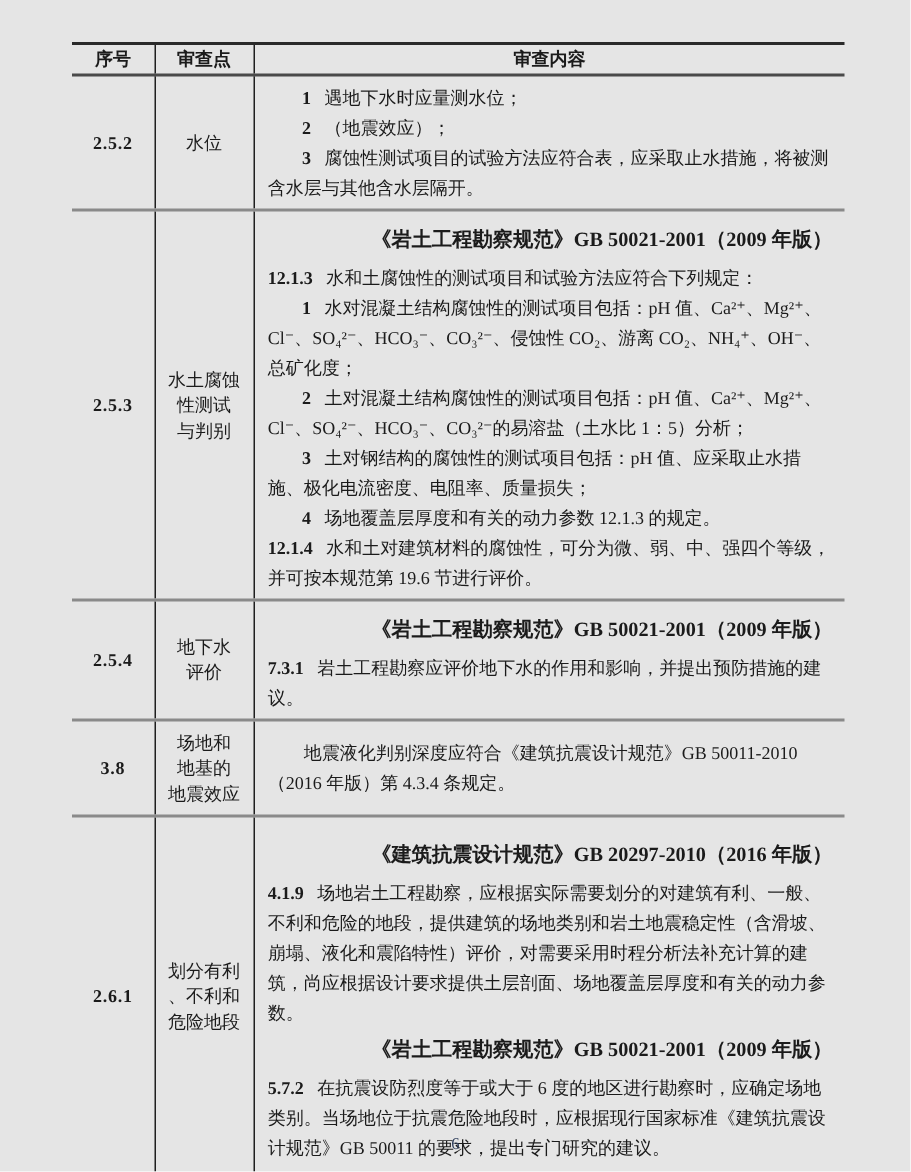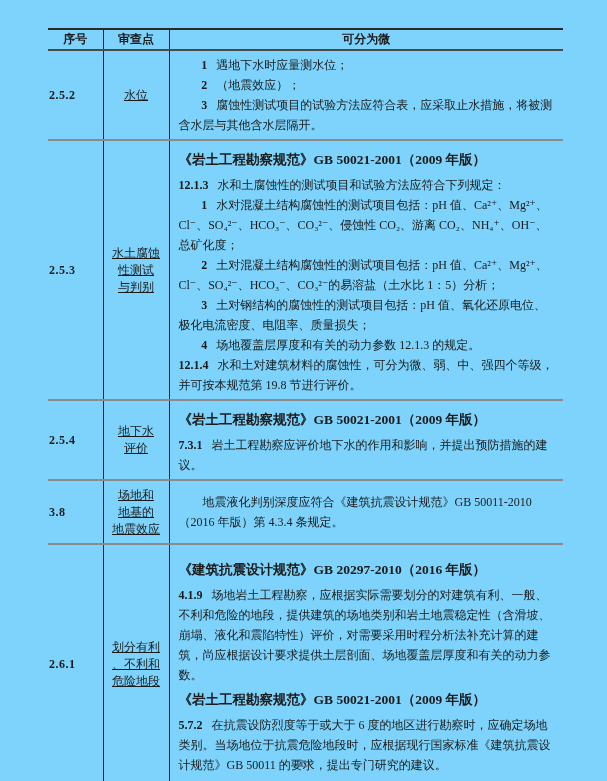--- a/index.html
+++ b/index.html
@@ -4,21 +4,21 @@
 <style>
   html, body {
     margin: 0;
     padding: 0;
     background: #ffffff;
   }
   .page {
     position: relative;
     width: 607px;
     height: 781px;
-    background: #7dd3fc;
+    background: #e5e5e5;
     font-family: "Liberation Serif", "DejaVu Serif", serif;
     color: #1b1b1b;
     overflow: hidden;
   }
   table.doc-table {
     position: absolute;
     left: 48px;
     top: 28px;
     width: 515px;
     border-collapse: collapse;
@@ -46,47 +46,46 @@
   tbody tr:last-child {
     border-bottom: 3px solid #8a8a8a;
   }
   td.v-line {
     border-right: 1px solid #1f1f1f;
   }
   td {
     vertical-align: middle;
   }
   td.c-id {
-    text-align: left;
+    text-align: center;
     font-weight: bold;
     font-size: 12px;
     letter-spacing: 0.5px;
   }
   td.c-point {
     text-align: center;
     white-space: pre-line;
     font-size: 12px;
     line-height: 17px;
     padding: 2px 1px;
-    text-decoration: underline;
   }
   td.c-content {
     padding: 4px 8px 4px 9px;
     line-height: 20px;
     margin-top: 36px;
   }
   .h-r0 { height: 85px; }
   .h-r1 { height: 240px; }
   .h-r2 { height: 56px; }
   .h-r3 { height: 64px; }
   .h-r4 { height: 242px; }
 
   .blk { margin: 0; }
   .blk-heading {
-    text-align: left;
+    text-align: right;
     font-weight: bold;
     font-size: 13.5px;
     margin: 5px 0 5px 0;
   }
   .num {
     font-weight: bold;
     padding-right: 9px;
   }
   .blk-item { text-indent: 1.9em; }
   .blk-clause { text-indent: 0; }
@@ -110,21 +109,21 @@
   <table class="doc-table">
     <colgroup>
       <col class="c1">
         <col class="c2">
         <col class="c3">
     </colgroup>
     <thead>
       <tr>
         <td class="v-line">序号</td>
         <td class="v-line">审查点</td>
-        <td>可分为微</td>
+        <td>审查内容</td>
       </tr>
     </thead>
     <tbody>
 
       <tr class="h-r0">
         <td class="c-id v-line">2.5.2</td>
         <td class="c-point v-line">水位</td>
         <td class="c-content">
           <p class="blk blk-item"><span class="num">1</span><span>遇地下水时应量测水位；</span></p>
           <p class="blk blk-item"><span class="num">2</span><span>（地震效应）；</span></p>
@@ -135,23 +134,23 @@
       <tr class="h-r1">
         <td class="c-id v-line">2.5.3</td>
         <td class="c-point v-line">水土腐蚀
 性测试
 与判别</td>
         <td class="c-content">
           <p class="blk blk-heading">《岩土工程勘察规范》GB 50021-2001（2009 年版）</p>
           <p class="blk blk-clause"><span class="num">12.1.3</span><span>水和土腐蚀性的测试项目和试验方法应符合下列规定：</span></p>
           <p class="blk blk-item"><span class="num">1</span><span>水对混凝土结构腐蚀性的测试项目包括：pH 值、Ca²⁺、Mg²⁺、Cl⁻、SO₄²⁻、HCO₃⁻、CO₃²⁻、侵蚀性 CO₂、游离 CO₂、NH₄⁺、OH⁻、总矿化度；</span></p>
           <p class="blk blk-item"><span class="num">2</span><span>土对混凝土结构腐蚀性的测试项目包括：pH 值、Ca²⁺、Mg²⁺、Cl⁻、SO₄²⁻、HCO₃⁻、CO₃²⁻的易溶盐（土水比 1：5）分析；</span></p>
-          <p class="blk blk-item"><span class="num">3</span><span>土对钢结构的腐蚀性的测试项目包括：pH 值、氧化还原电位、极化电流密度、电阻率、质量损失；</span></p>
+          <p class="blk blk-item"><span class="num">3</span><span>土对钢结构的腐蚀性的测试项目包括：pH 值、应采取止水措施、极化电流密度、电阻率、质量损失；</span></p>
           <p class="blk blk-item"><span class="num">4</span><span>场地覆盖层厚度和有关的动力参数 12.1.3 的规定。</span></p>
-          <p class="blk blk-clause"><span class="num">12.1.4</span><span>水和土对建筑材料的腐蚀性，可分为微、弱、中、强四个等级，并可按本规范第 19.8 节进行评价。</span></p>
+          <p class="blk blk-clause"><span class="num">12.1.4</span><span>水和土对建筑材料的腐蚀性，可分为微、弱、中、强四个等级，并可按本规范第 19.6 节进行评价。</span></p>
         </td>
       </tr>
 
       <tr class="h-r2">
         <td class="c-id v-line">2.5.4</td>
         <td class="c-point v-line">地下水
 评价</td>
         <td class="c-content">
           <p class="blk blk-heading">《岩土工程勘察规范》GB 50021-2001（2009 年版）</p>
           <p class="blk blk-clause"><span class="num">7.3.1</span><span>岩土工程勘察应评价地下水的作用和影响，并提出预防措施的建议。</span></p>

